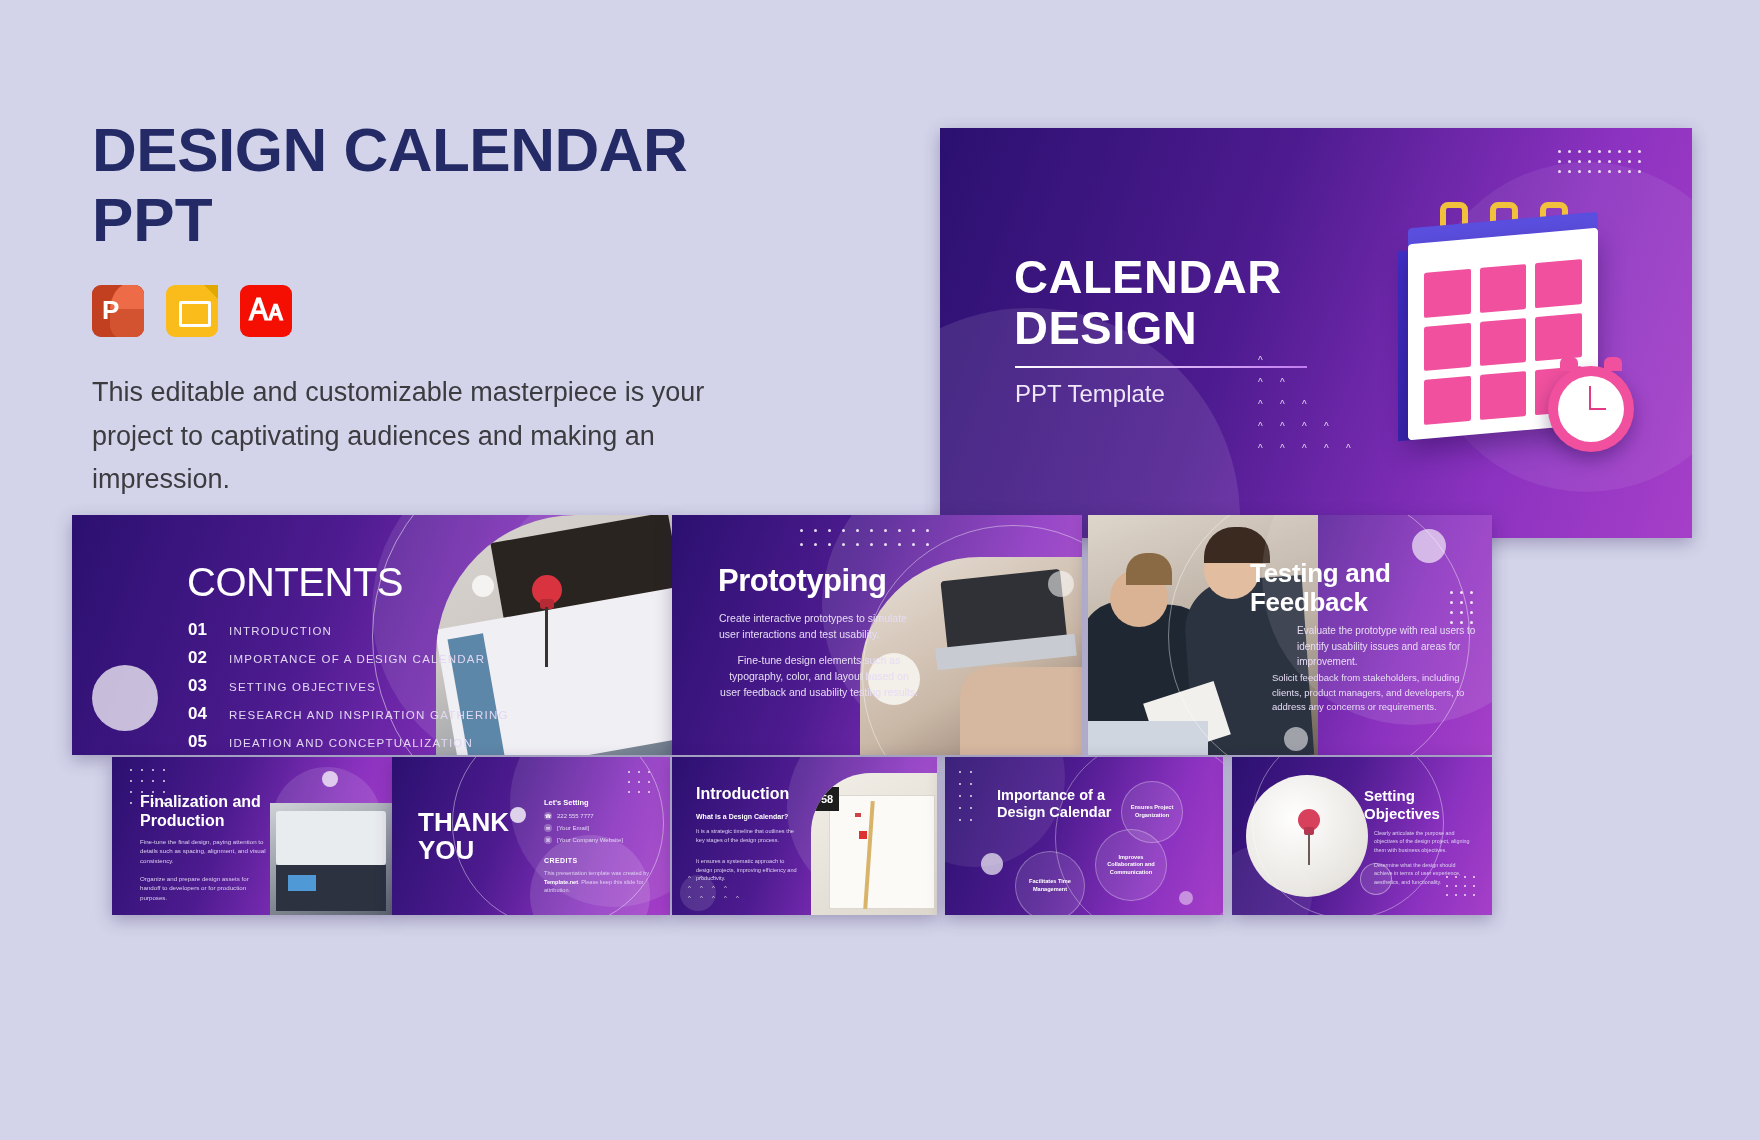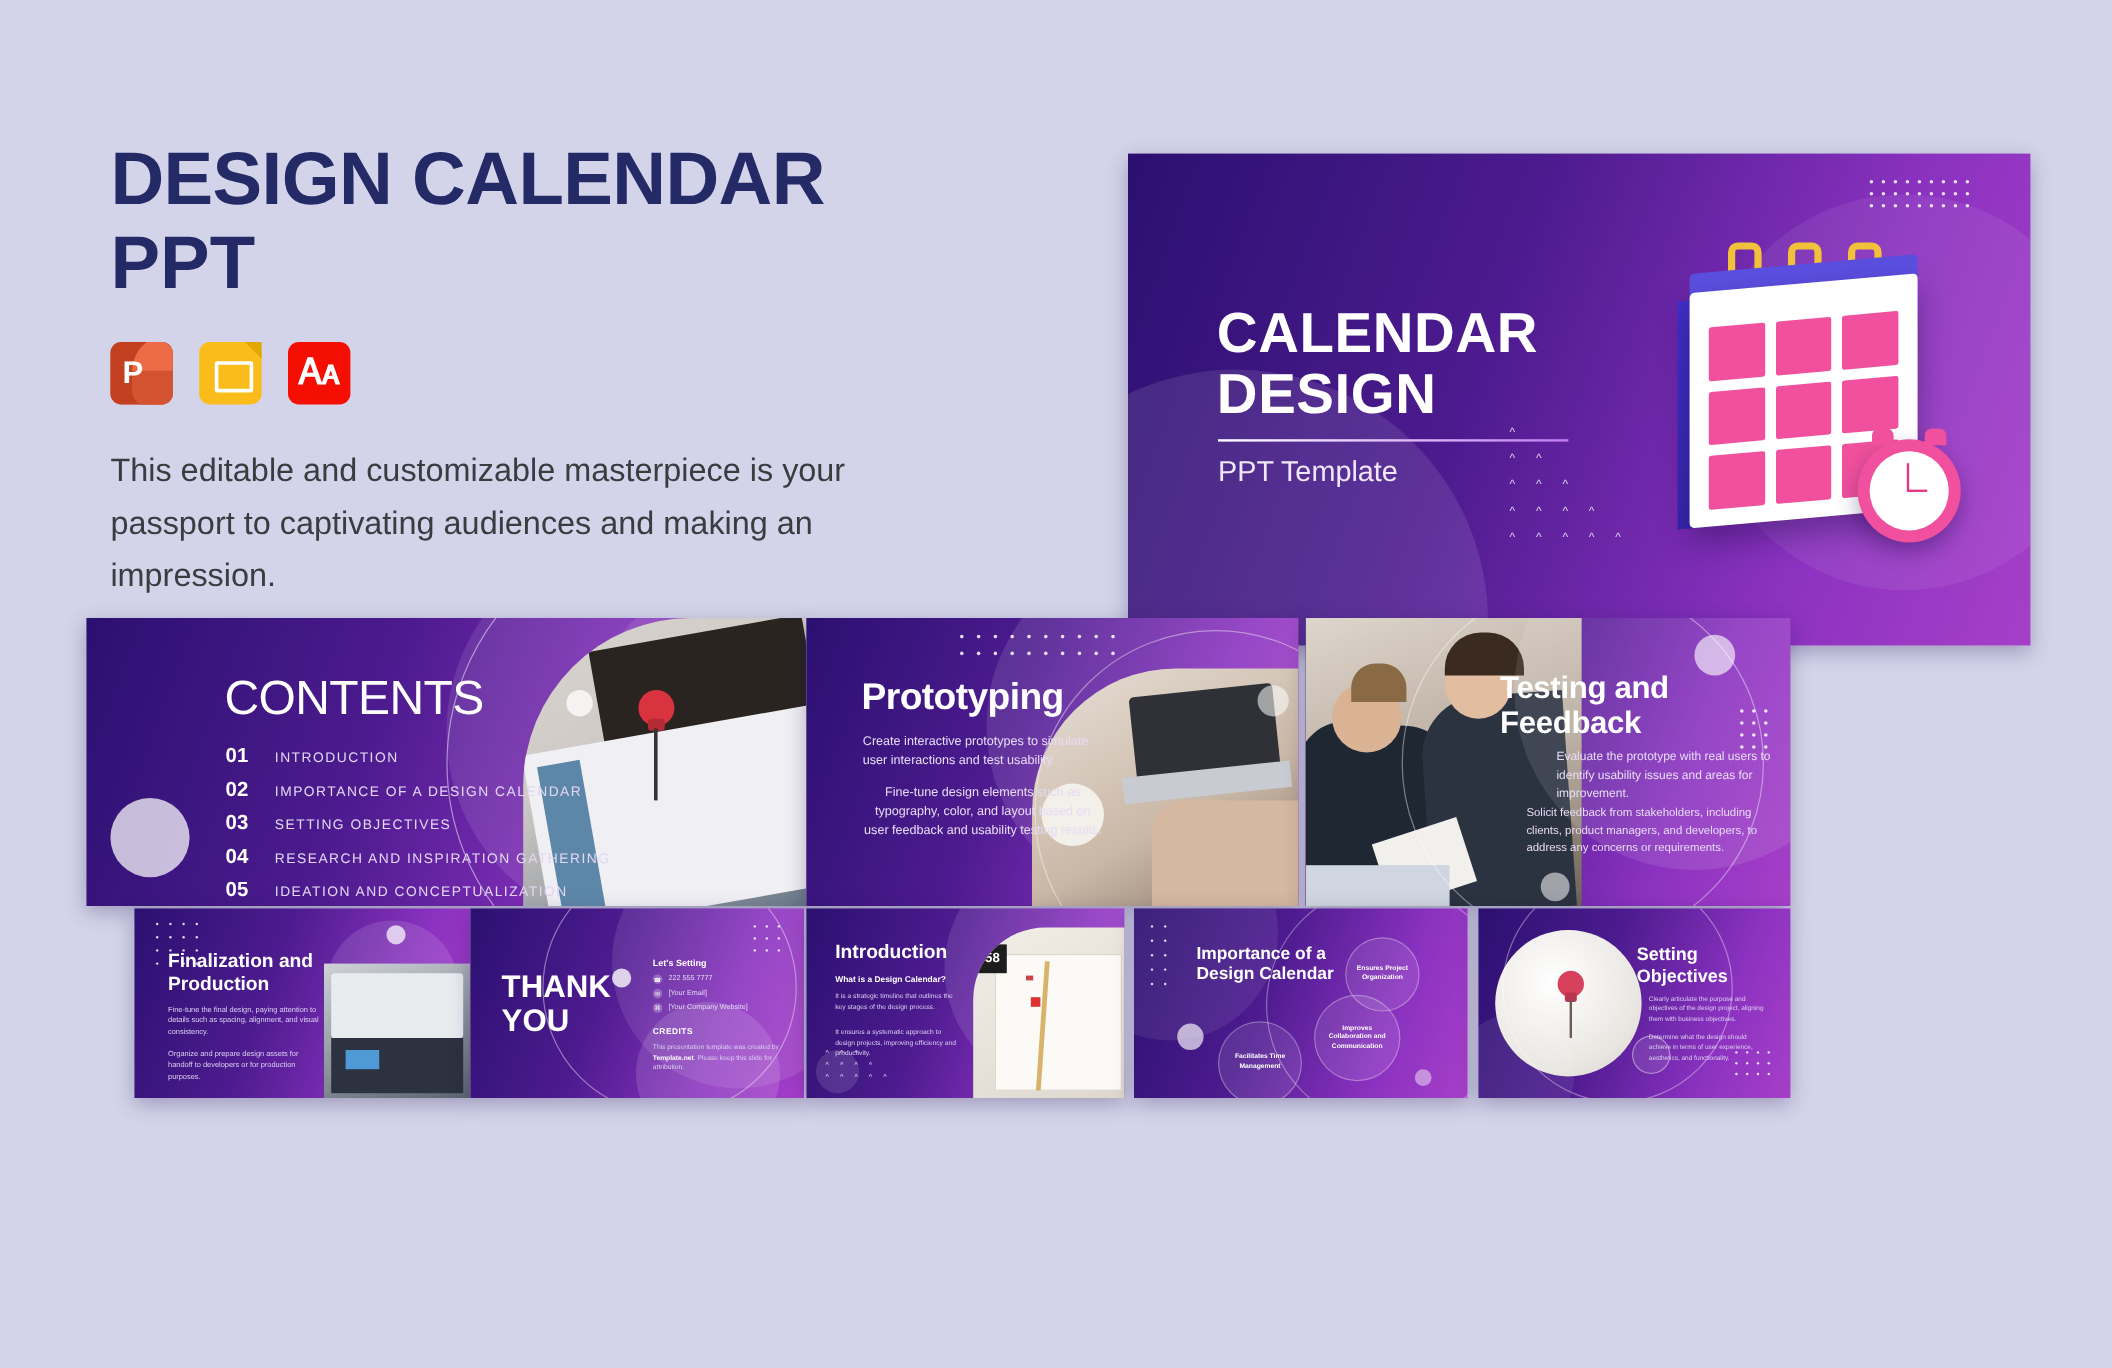--- a/index.html
+++ b/index.html
@@ -236,21 +236,21 @@
       </div>
       <div class="fmt fmt-slides">
         <span class="corner"></span>
           <span class="sq"></span>
       </div>
       <div class="fmt fmt-pdf">
         <span class="glyph">🗛</span>
       </div>
     </div>
 
-    <div id="description">This editable and customizable masterpiece is your passport to captivating audiences and making an impression.</div>
+    <div id="description">This editable and customizable masterpiece is your project to captivating audiences and making an impression.</div>
   </div>
 
   <div class="slide" id="hero-slide">
     <div class="blob" style="left:-120px;bottom:-190px;width:420px;height:420px;background:rgba(255,255,255,.10);"></div>
     <div class="blob" style="right:-60px;top:34px;width:330px;height:330px;background:rgba(255,255,255,.07);"></div>
     <div class="dotgrid" style="right:44px;top:22px;grid-template-columns:repeat(9,10px);grid-auto-rows:10px;">
       <i style="width:3px;height:3px"></i>
         <i style="width:3px;height:3px"></i>
         <i style="width:3px;height:3px"></i>
         <i style="width:3px;height:3px"></i>

